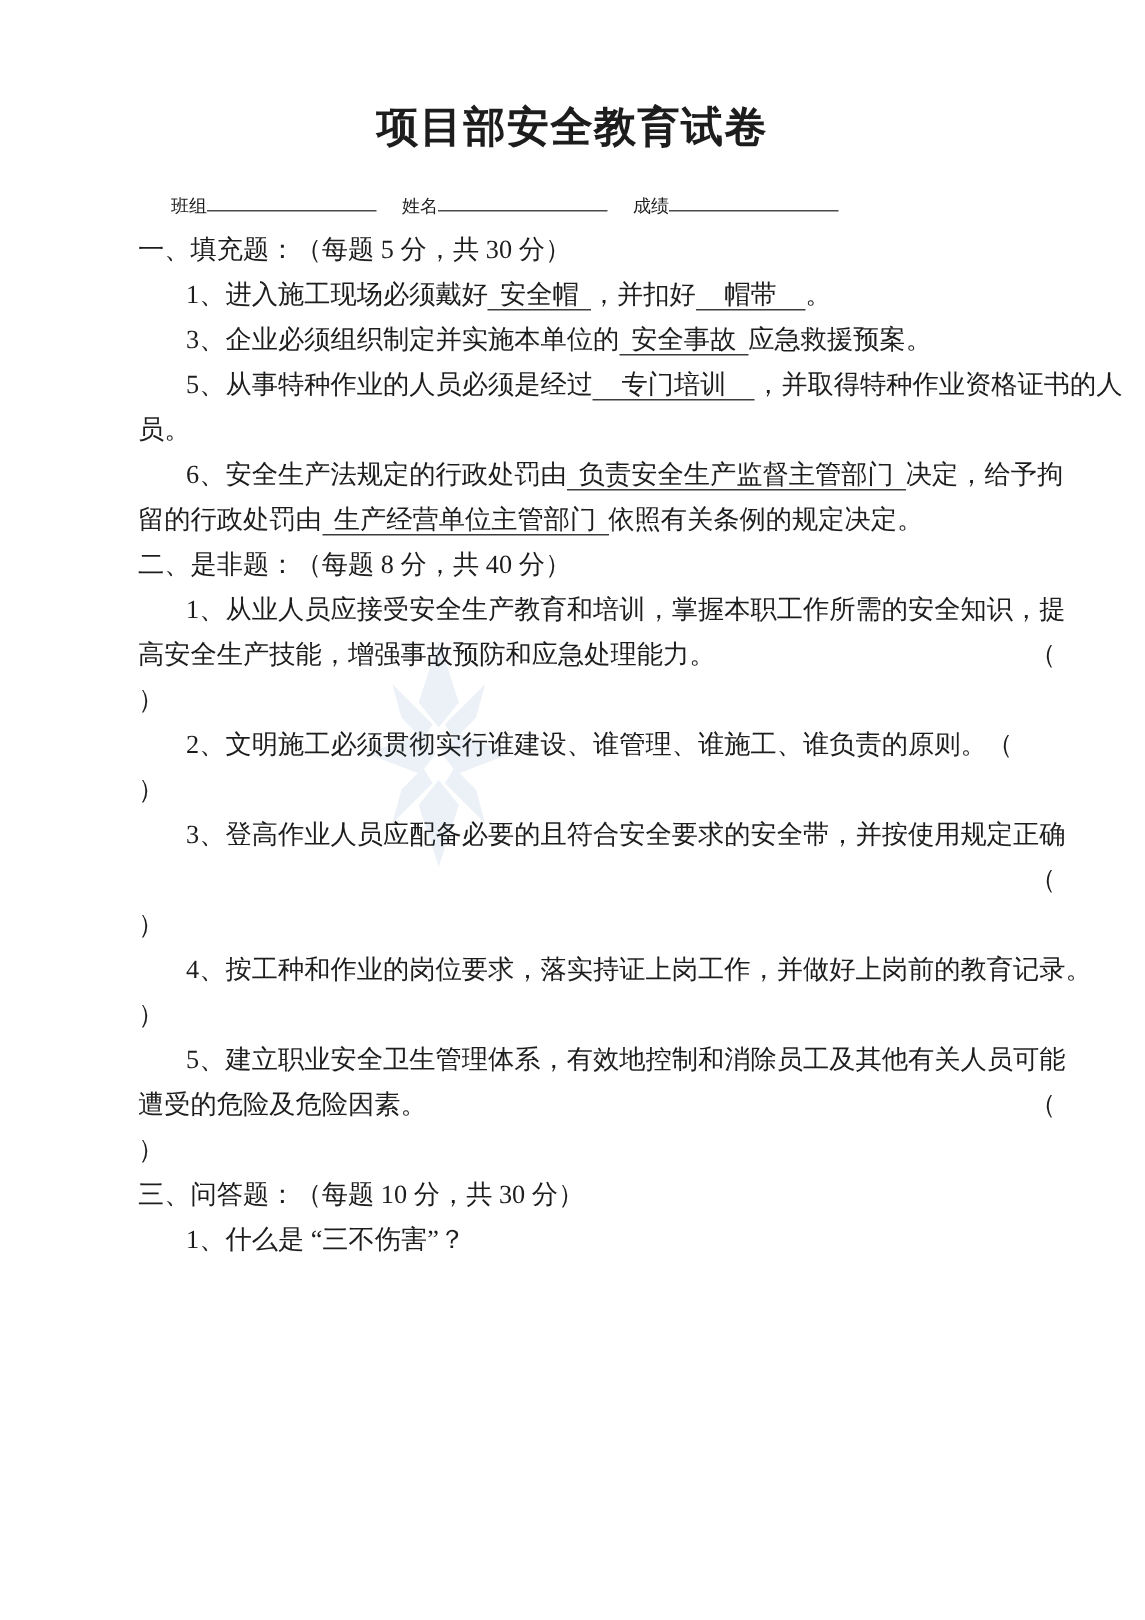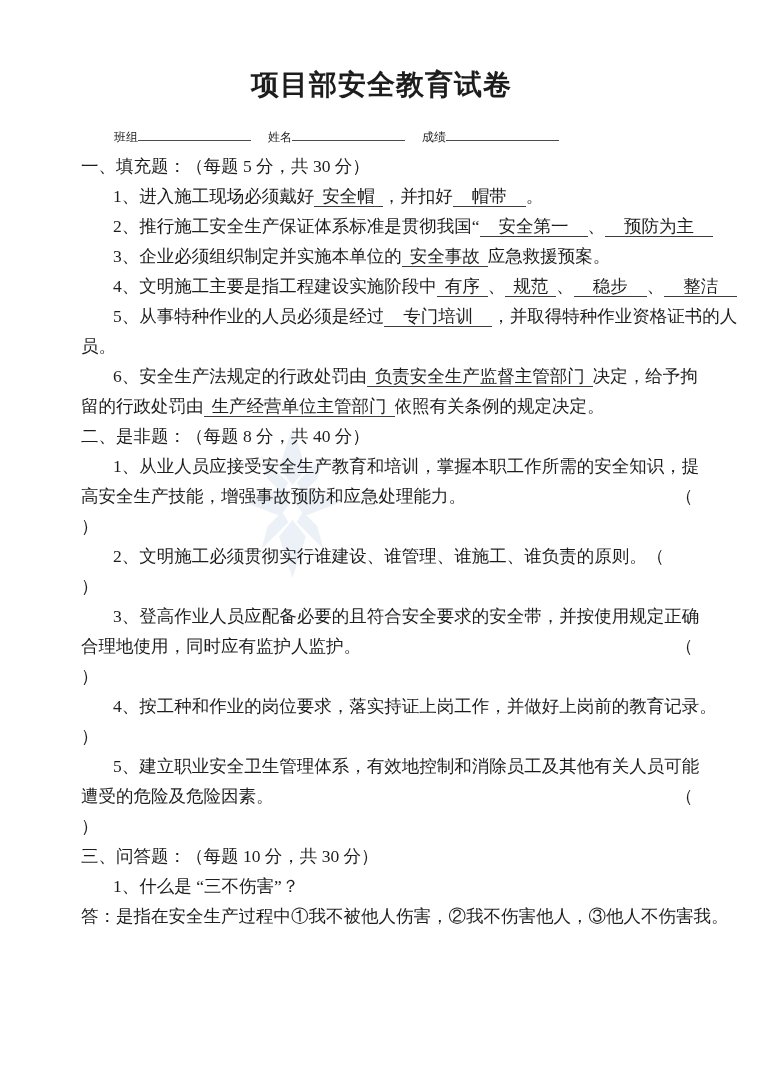--- a/index.html
+++ b/index.html
@@ -24,21 +24,21 @@
     position:absolute;top:120px;left:114px;width:560px;
     font-size:12px;white-space:nowrap;z-index:1;
   }
   .hf-label{display:inline-block;}
   .hf-blank{
     display:inline-block;width:113px;height:20px;
     border-bottom:1.6px solid #4a4a4a;
     margin-right:17px;vertical-align:baseline;
   }
   .body-text{
-    position:absolute;left:81px;top:151px;width:614px;z-index:1;
+    position:absolute;left:92px;top:151px;width:614px;z-index:1;
   }
   .line{
     height:30px;line-height:30px;font-size:17.5px;
     white-space:nowrap;
   }
   .line.indent{padding-left:32px;}
   .line.flex{display:flex;justify-content:flex-end;}
   .ans{
     border-bottom:1.5px solid #3c3c3c;
     padding:0 8px;
@@ -65,48 +65,44 @@
     </g>
   </svg>
 
   <div class="title">项目部安全教育试卷</div>
 
   <div class="header-row"><span class="hf-label">班组</span><span class="hf-blank"></span><span class="hf-label">姓名</span><span class="hf-blank"></span><span class="hf-label">成绩</span><span class="hf-blank"></span></div>
 
   <div class="body-text">
       <div class="line"><span>一、填充题：（每题 5 分，共 30 分）</span></div>
       <div class="line indent"><span>1、进入施工现场必须戴好</span><span class="ans">安全帽</span><span>，并扣好</span><span class="ans wide">帽带</span><span>。</span></div>
-      <div class="line indent"><span>2、推行施工安全生产保证体系标准是贯彻我国“</span><span class="ans wide">安全第一</span><span>、</span><span class="ans wide">预防为主</span></div>
       <div class="line indent"><span>3、企业必须组织制定并实施本单位的</span><span class="ans">安全事故</span><span>应急救援预案。</span></div>
-      <div class="line indent"><span>4、文明施工主要是指工程建设实施阶段中</span><span class="ans">有序</span><span>、</span><span class="ans">规范</span><span>、</span><span class="ans wide">稳步</span><span>、</span><span class="ans wide">整洁</span></div>
       <div class="line indent"><span>5、从事特种作业的人员必须是经过</span><span class="ans wide">专门培训</span><span>，并取得特种作业资格证书的人</span></div>
       <div class="line"><span>员。</span></div>
       <div class="line indent"><span>6、安全生产法规定的行政处罚由</span><span class="ans">负责安全生产监督主管部门</span><span>决定，给予拘</span></div>
       <div class="line"><span>留的行政处罚由</span><span class="ans">生产经营单位主管部门</span><span>依照有关条例的规定决定。</span></div>
       <div class="line"><span>二、是非题：（每题 8 分，共 40 分）</span></div>
       <div class="line indent"><span>1、从业人员应接受安全生产教育和培训，掌握本职工作所需的安全知识，提</span></div>
       <div class="line flex">
         <span>高安全生产技能，增强事故预防和应急处理能力。</span>
         <span class="right-paren">（</span>
       </div>
       <div class="line"><span>）</span></div>
       <div class="line indent"><span>2、文明施工必须贯彻实行谁建设、谁管理、谁施工、谁负责的原则。（</span></div>
       <div class="line"><span>）</span></div>
       <div class="line indent"><span>3、登高作业人员应配备必要的且符合安全要求的安全带，并按使用规定正确</span></div>
       <div class="line flex">
-        <span>合理地使用，同时应有监护人监护。</span>
         <span class="right-paren">（</span>
       </div>
       <div class="line"><span>）</span></div>
       <div class="line indent"><span>4、按工种和作业的岗位要求，落实持证上岗工作，并做好上岗前的教育记录。</span></div>
       <div class="line"><span>）</span></div>
       <div class="line indent"><span>5、建立职业安全卫生管理体系，有效地控制和消除员工及其他有关人员可能</span></div>
       <div class="line flex">
         <span>遭受的危险及危险因素。</span>
         <span class="right-paren">（</span>
       </div>
       <div class="line"><span>）</span></div>
       <div class="line"><span>三、问答题：（每题 10 分，共 30 分）</span></div>
       <div class="line indent"><span>1、什么是 “三不伤害”？</span></div>
-      <div class="line"><span>答：是指在安全生产过程中①我不被他人伤害，②我不伤害他人，③他人不伤害我。</span></div>
     </div>
 
 </div>
 
 </body></html>

